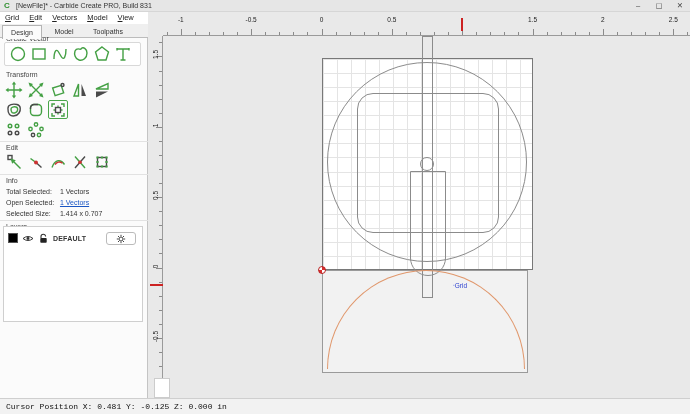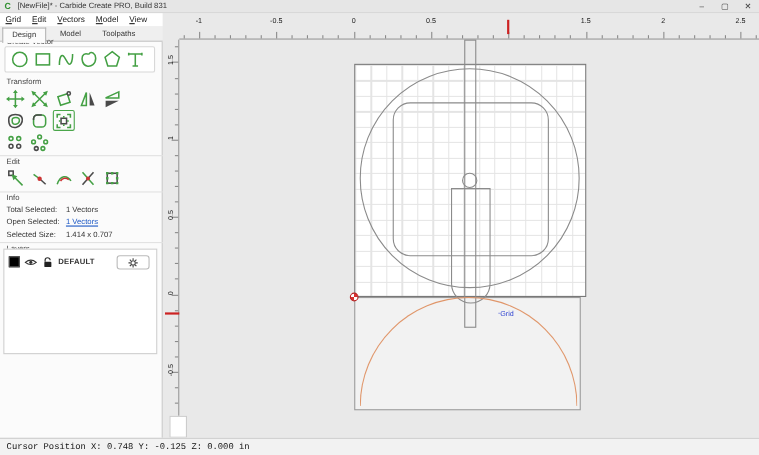--- a/index.html
+++ b/index.html
@@ -388,14 +388,14 @@
   <div class="vec" id="rounded-square"></div>
   <div class="vec" id="slot"></div>
   <div class="vec" id="tall-rect"></div>
   <div class="vec" id="small-circle"></div>
   <div id="arc-selected"></div>
   <div id="origin-marker"></div>
   <div id="grid-label"><span class="h">◦</span><span>Grid</span></div>
 </div>
 
 <div id="statusbar">
-  <span id="status-text">Cursor Position X: 0.748 Y: -0.125 Z: 0.000 in</span>
+  <span id="status-text">Cursor Position X: 0.481 Y: -0.125 Z: 0.000 in</span>
 </div>
 
 </body></html>

